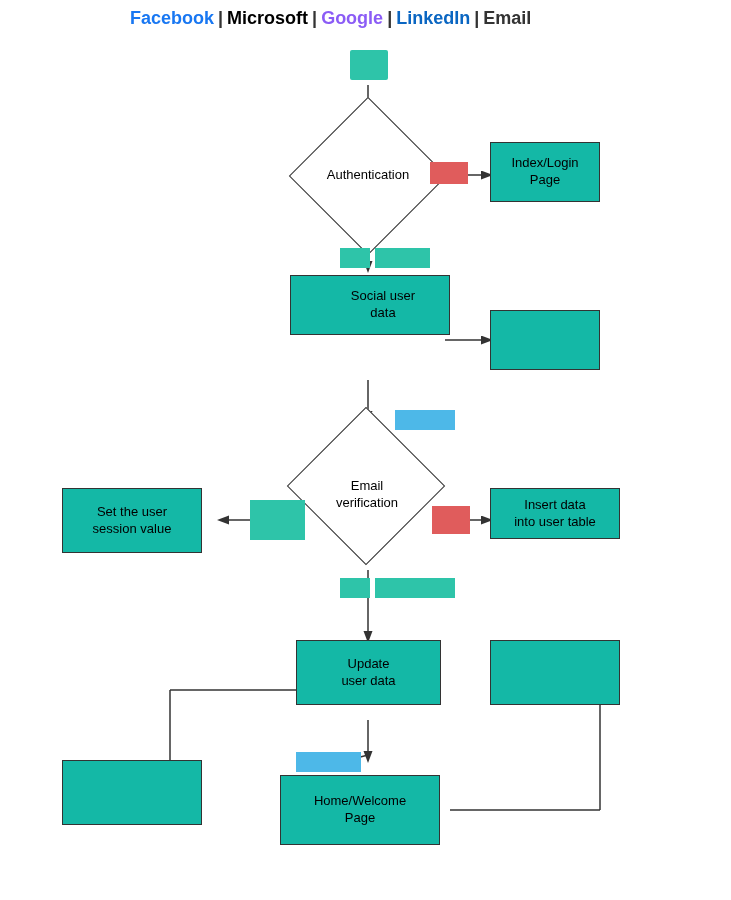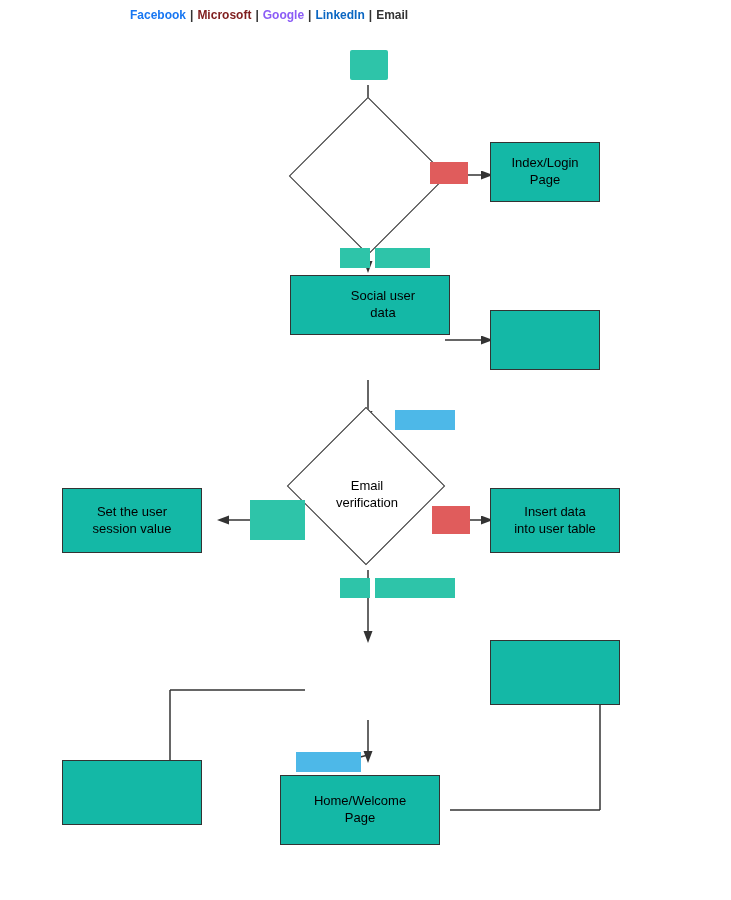--- a/index.html
+++ b/index.html
@@ -14,21 +14,21 @@
     }
 
     
     .header-links {
       position: absolute;
       top: 8px;
       left: 130px;
       display: flex;
       align-items: flex-end;
       gap: 4px;
-      font-size: 12px;
+      font-size: 18px;
       font-weight: bold;
     }
     .sep { color: #333; }
 
     
     .flowchart {
       position: absolute;
       top: 0; left: 0;
       width: 731px;
       height: 900px;
@@ -76,21 +76,21 @@
     }
   </style>
 </head>
 <body>
 
 <div class="flowchart">
 
   <div class="header-links">
     <a style="color:#1877f2;text-decoration:none;">Facebook</a>
     <span class="sep">|</span>
-    <a style="color:#7f1d1d;text-decoration:none;">Microsoft</a>
+    <a style="color:#000000;text-decoration:none;">Microsoft</a>
     <span class="sep">|</span>
     <a style="color:#8b5cf6;text-decoration:none;">Google</a>
     <span class="sep">|</span>
     <a style="color:#0a66c2;text-decoration:none;">LinkedIn</a>
     <span class="sep">|</span>
     <a style="color:#333;text-decoration:none;">Email</a>
   </div>
 
   <svg class="arrows-svg">
 
@@ -124,20 +124,23 @@
     <defs>
       <marker id="arrow" markerWidth="8" markerHeight="8" refX="6" refY="3" orient="auto">
         <path d="M0,0 L0,6 L8,3 z" fill="#333"></path>
       </marker>
     </defs>
   </svg>
 
   <div class="connector" style="left:350px;top:50px;width:38px;height:30px;background:#2ec4a9;border-radius:2px;"></div>
 
   <div class="diamond" style="left:312px;top:120px;width:112px;height:112px;"></div>
+  <div class="diamond-label" style="left:290px;top:130px;width:156px;height:90px;">
+    <span>Authentication</span>
+  </div>
 
   <div class="connector" style="left:430px;top:162px;width:38px;height:22px;background:#e05c5c;"></div>
 
   <div class="box" style="left:490px;top:142px;width:110px;height:60px;">
     <span style="white-space:pre-line;">Index/Login
 Page</span>
   </div>
 
   <div class="connector" style="left:340px;top:248px;width:30px;height:20px;background:#2ec4a9;"></div>
   <div class="connector" style="left:375px;top:248px;width:55px;height:20px;background:#2ec4a9;"></div>
@@ -160,28 +163,32 @@
 
   <div class="connector" style="left:250px;top:500px;width:55px;height:40px;background:#2ec4a9;"></div>
 
   <div class="connector" style="left:432px;top:506px;width:38px;height:28px;background:#e05c5c;"></div>
 
   <div class="box" style="left:62px;top:488px;width:140px;height:65px;">
     <span style="white-space:pre-line;text-align:center;">Set the user
 session value</span>
   </div>
 
-  <div class="box" style="left:490px;top:488px;width:130px;height:65px;">
+  <div class="box" style="left:490px;top:488px;width:130px;height:51px;">
     <span style="white-space:pre-line;text-align:center;">Insert data
 into user table</span>
   </div>
 
   <div class="connector" style="left:340px;top:578px;width:30px;height:20px;background:#2ec4a9;"></div>
   <div class="connector" style="left:375px;top:578px;width:80px;height:20px;background:#2ec4a9;"></div>
 
+  <div class="box" style="left:296px;top:640px;width:145px;height:65px;">
+    <span style="white-space:pre-line;text-align:center;">Update
+user data</span>
+  </div>
 
   <div class="box" style="left:62px;top:760px;width:140px;height:65px;">
   </div>
 
   <div class="box" style="left:490px;top:640px;width:130px;height:65px;">
   </div>
 
   <div class="connector" style="left:296px;top:752px;width:65px;height:20px;background:#4db8e8;"></div>
 
   <div class="box" style="left:280px;top:775px;width:160px;height:70px;">

